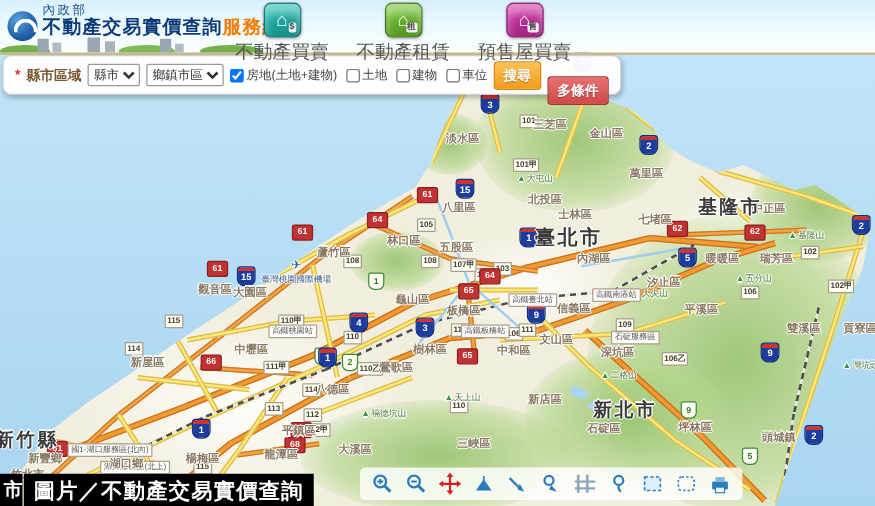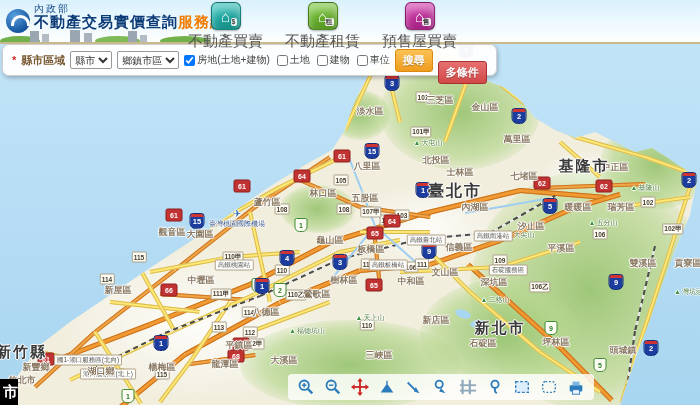--- a/index.html
+++ b/index.html
@@ -455,13 +455,14 @@
           <svg viewBox="0 0 20 20">
             <rect x="3" y="8" width="14" height="7" rx="1" fill="#2b7bbd"></rect>
             <rect x="6" y="4" width="8" height="4" fill="#7db6e0"></rect>
             <rect x="6" y="13" width="8" height="5" fill="#eaf4fc" stroke="#2b7bbd"></rect>
           </svg>
         </div>
       </div>
   </div>
 
   <div class="caption-side">市</div>
+  <div class="caption">圖片／不動產交易實價查詢</div>
 </div>
 
 </body></html>

